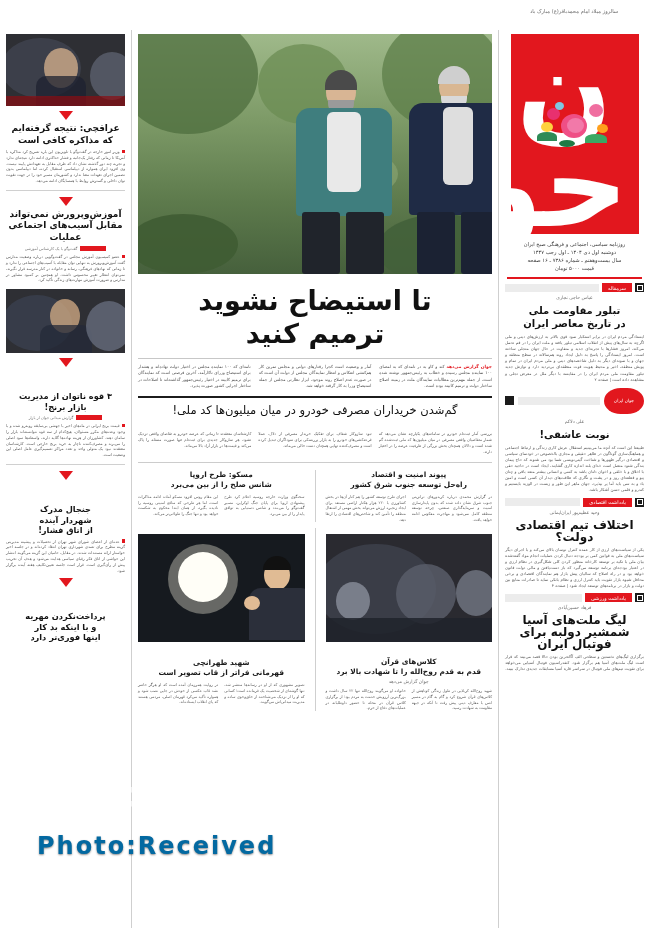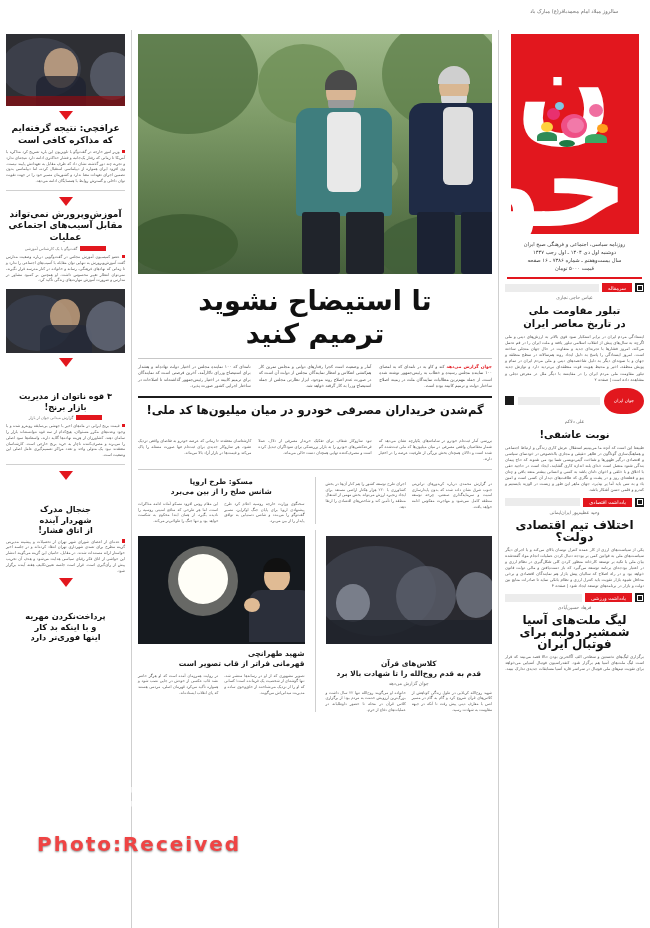--- a/index.html
+++ b/index.html
@@ -85,21 +85,21 @@
   }
   .headline{
     font-size:27px;line-height:33px;font-weight:bold;color:#111;letter-spacing:-.4px;
   }
   .hl-rule{height:1px;background:#c7c7c7;margin:8px 0 5px;}
   .lead-cols{display:flex;gap:8px;direction:rtl;}
   .lead-col{flex:1;font-size:4.2px;line-height:6.3px;color:#4a4a4a;text-align:justify;}
   .lead-col .kick{color:#e2171e;font-weight:bold;font-size:4.4px;}
   .bigrule{height:2px;background:#1c1c1c;margin:7px 0 5px;}
   .midhead{
-    text-align:center;font-size:11.5px;font-weight:bold;color:#111;margin:2px 0 21px;
+    text-align:center;font-size:11.5px;font-weight:normal;color:#111;margin:2px 0 14px;
   }
   .threecol{display:flex;gap:7px;direction:rtl;}
   .threecol .c{flex:1;font-size:3.9px;line-height:5.9px;color:#5a5a5a;text-align:justify;}
   .hr-thin{height:1px;background:#cccccc;margin:7px 0;}
   .duo{display:flex;gap:10px;direction:rtl;}
   .duo > .half{flex:1;}
   .duo .sep{width:1px;background:#cfcfcf;}
   .kicker{text-align:center;font-size:7.4px;font-weight:bold;color:#1b1b1b;line-height:10px;}
   .kicker .k2{display:block;}
   .twocol{display:flex;gap:6px;margin-top:4px;direction:rtl;}
@@ -123,21 +123,21 @@
   .bullet{display:inline-block;width:3.5px;height:3.5px;background:#e2171e;margin-left:2px;}
   .lrule{height:1px;background:#d0d0d0;margin:6px 0;}
   
   .wm{
     position:absolute;top:770px;left:7px;width:340px;height:120px;pointer-events:none;
     color:rgba(255,255,255,.62);font-weight:bold;font-size:40px;letter-spacing:2px;
     direction:ltr;
   }
   .wm .t1{position:absolute;top:10px;left:28px;}
   .wm .t2{
-    position:absolute;top:62px;left:30px;font-size:20px;color:#ef4444;
+    position:absolute;top:62px;left:30px;font-size:24px;color:#0369a1;
     text-shadow:0 1px 2px rgba(0,0,0,.45);
   }
   .pill{position:absolute;background:#8f8f8f;opacity:.45;}
 </style>
 </head>
 <body>
 
 <div class="page">
 
   <div class="topstrip">
@@ -272,20 +272,24 @@
       <div class="threecol">
         <div class="c">بررسی آمار ثبت‌نام خودرو در سامانه‌های یکپارچه نشان می‌دهد که شمار متقاضیان واقعی مصرفی در میان میلیون‌ها کد ملی ثبت‌شده گم شده است و دلالان همچنان بخش بزرگی از ظرفیت عرضه را در اختیار دارند.</div>
         <div class="c">نبود سازوکار شفاف برای تفکیک خریدار مصرفی از دلال، عملا قرعه‌کشی‌های خودرو را به بازار پرریسکی برای سوداگران تبدیل کرده است و مصرف‌کننده نهایی همچنان دست خالی می‌ماند.</div>
         <div class="c">کارشناسان معتقدند تا زمانی که عرضه خودرو به تقاضای واقعی نزدیک نشود، هر سازوکار جدیدی برای ثبت‌نام تنها صورت مسئله را پاک می‌کند و قیمت‌ها در بازار آزاد بالا می‌ماند.</div>
       </div>
 
       <div class="hr-thin"></div>
 
       <div class="duo">
         <div class="half">
+          <div class="kicker">
+            <span>پیوند امنیت و اقتصاد</span>
+            <span class="k2">راه‌حل توسعه جنوب شرق کشور</span>
+          </div>
           <div class="twocol">
             <div class="c">در گزارش محمدی درباره کریدورهای ترانزیتی جنوب شرق نشان داده شده که بدون پایدارسازی امنیت و سرمایه‌گذاری صنعتی، چرخه توسعه منطقه کامل نمی‌شود و مهاجرت معکوس ادامه خواهد یافت.</div>
             <div class="c">اجرای طرح توسعه کشور را هم کنار آن‌ها در بخش کشاورزی با ۲۲۰ هزار هکتار اراضی مستعد برای ایجاد زنجیره ارزش می‌تواند بخش مهمی از اشتغال منطقه را تأمین کند و شاخص‌های اقتصادی را ارتقا دهد.</div>
           </div>
         </div>
         <div class="sep"></div>
         <div class="half">
           <div class="kicker">
             <span>مسکو: طرح اروپا</span>
             <span class="k2">شانس صلح را از بین می‌برد</span>
@@ -321,21 +325,21 @@
           <div class="photo bright">
             <span class="blob" style="width:50px;height:50px;background:#ffffff;left:40px;top:18px;opacity:1;"></span>
             <span class="blob" style="width:70px;height:70px;background:#fffbe8;left:30px;top:10px;opacity:.35;"></span>
             <span class="fig" style="left:108px;width:70px;height:86px;">
               <span class="head" style="width:26px;height:30px;background:#e0bb94;left:18px;top:4px;border-radius:50%;position:absolute;"></span>
               <span class="head" style="width:28px;height:14px;background:#111;left:17px;top:0;border-radius:14px 14px 0 0;position:absolute;"></span>
               <span class="torso" style="width:64px;height:52px;background:#2b2f3a;left:3px;top:32px;border-radius:12px 12px 0 0;position:absolute;"></span>
               <span class="head" style="width:16px;height:14px;background:#e0bb94;left:-2px;top:40px;border-radius:50%;position:absolute;"></span>
             </span>
           </div>
-          <div class="kicker" style="margin-top:5px;text-align:right;">
+          <div class="kicker" style="margin-top:16px;">
             <span>شهید طهرانچی</span>
             <span class="k2">قهرمانی فراتر از قاب تصویر است</span>
           </div>
           <div class="twocol">
             <div class="c">تصویر مشهوری که از او در رسانه‌ها منتشر شد، تنها گوشه‌ای از شخصیت یک فرمانده است؛ کسانی که او را از نزدیک می‌شناختند از خلق‌وخوی ساده و مدیریت میدانی‌اش می‌گویند.</div>
             <div class="c">در روایت همرزمان آمده است که او هرگز حاضر نشد قاب عکسی از خودش در جایی نصب شود و همواره تأکید می‌کرد قهرمان اصلی، مردمی هستند که پای انقلاب ایستاده‌اند.</div>
           </div>
         </div>
       </div>
     </div>

